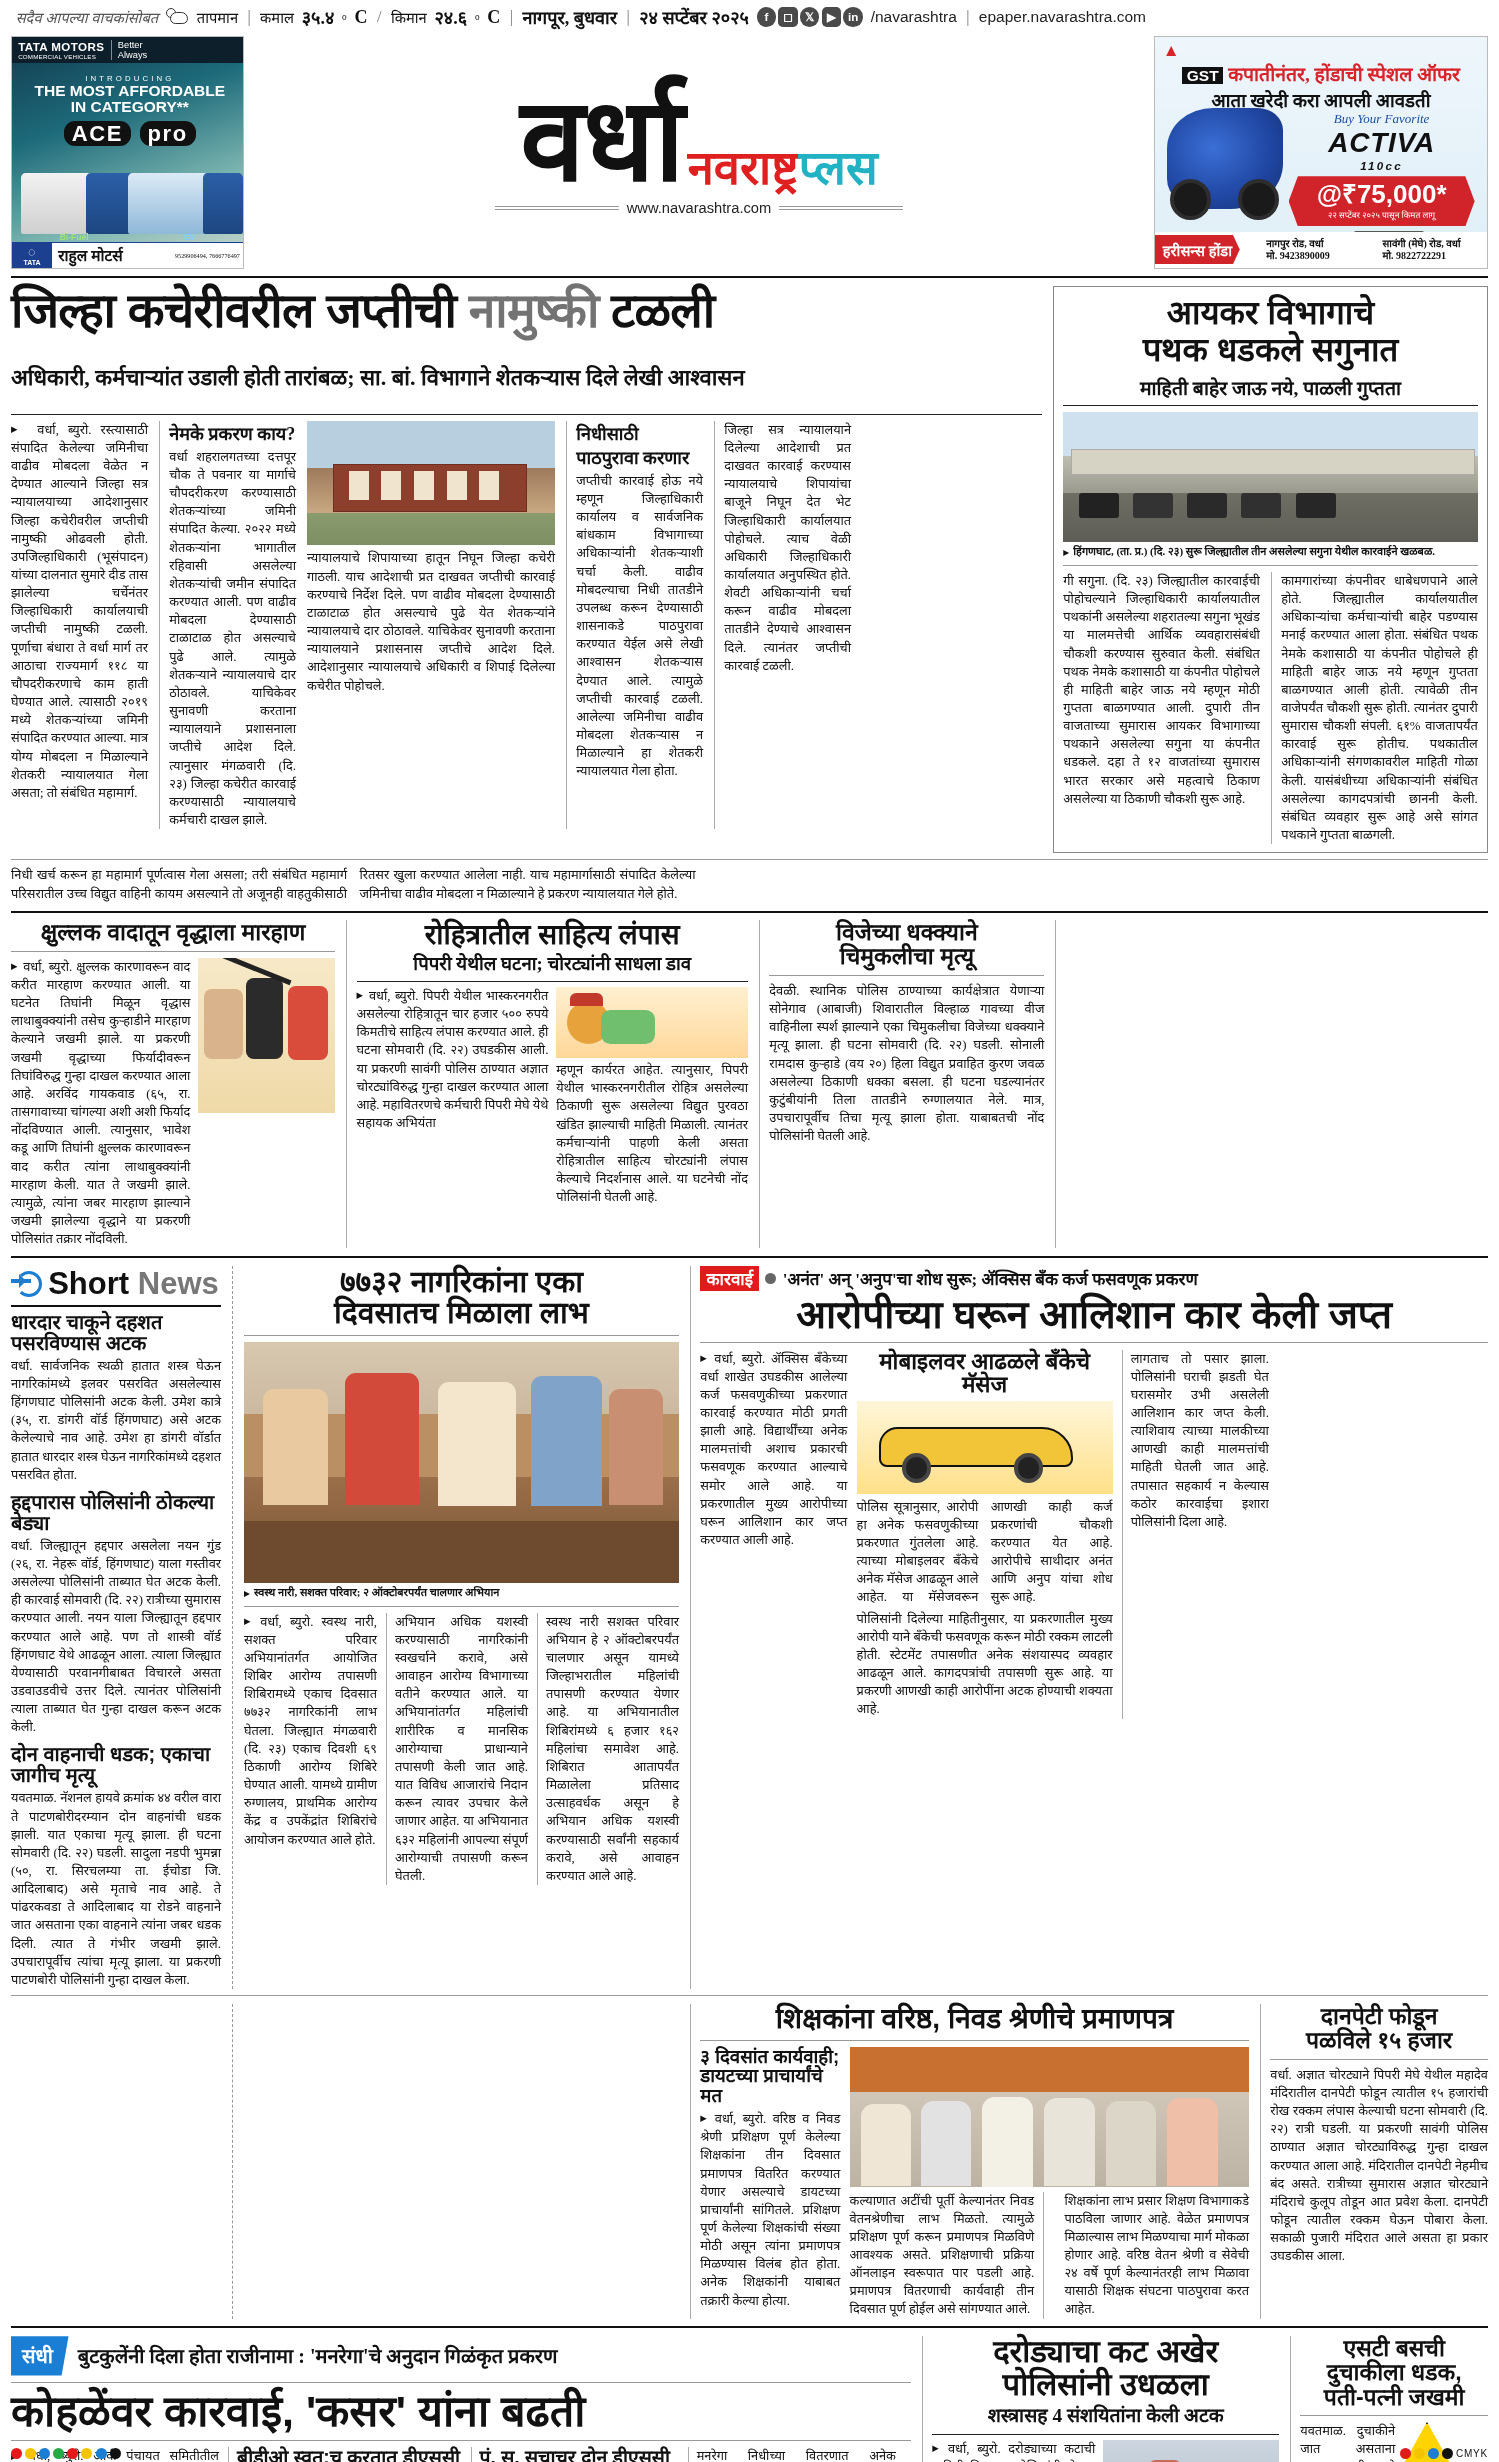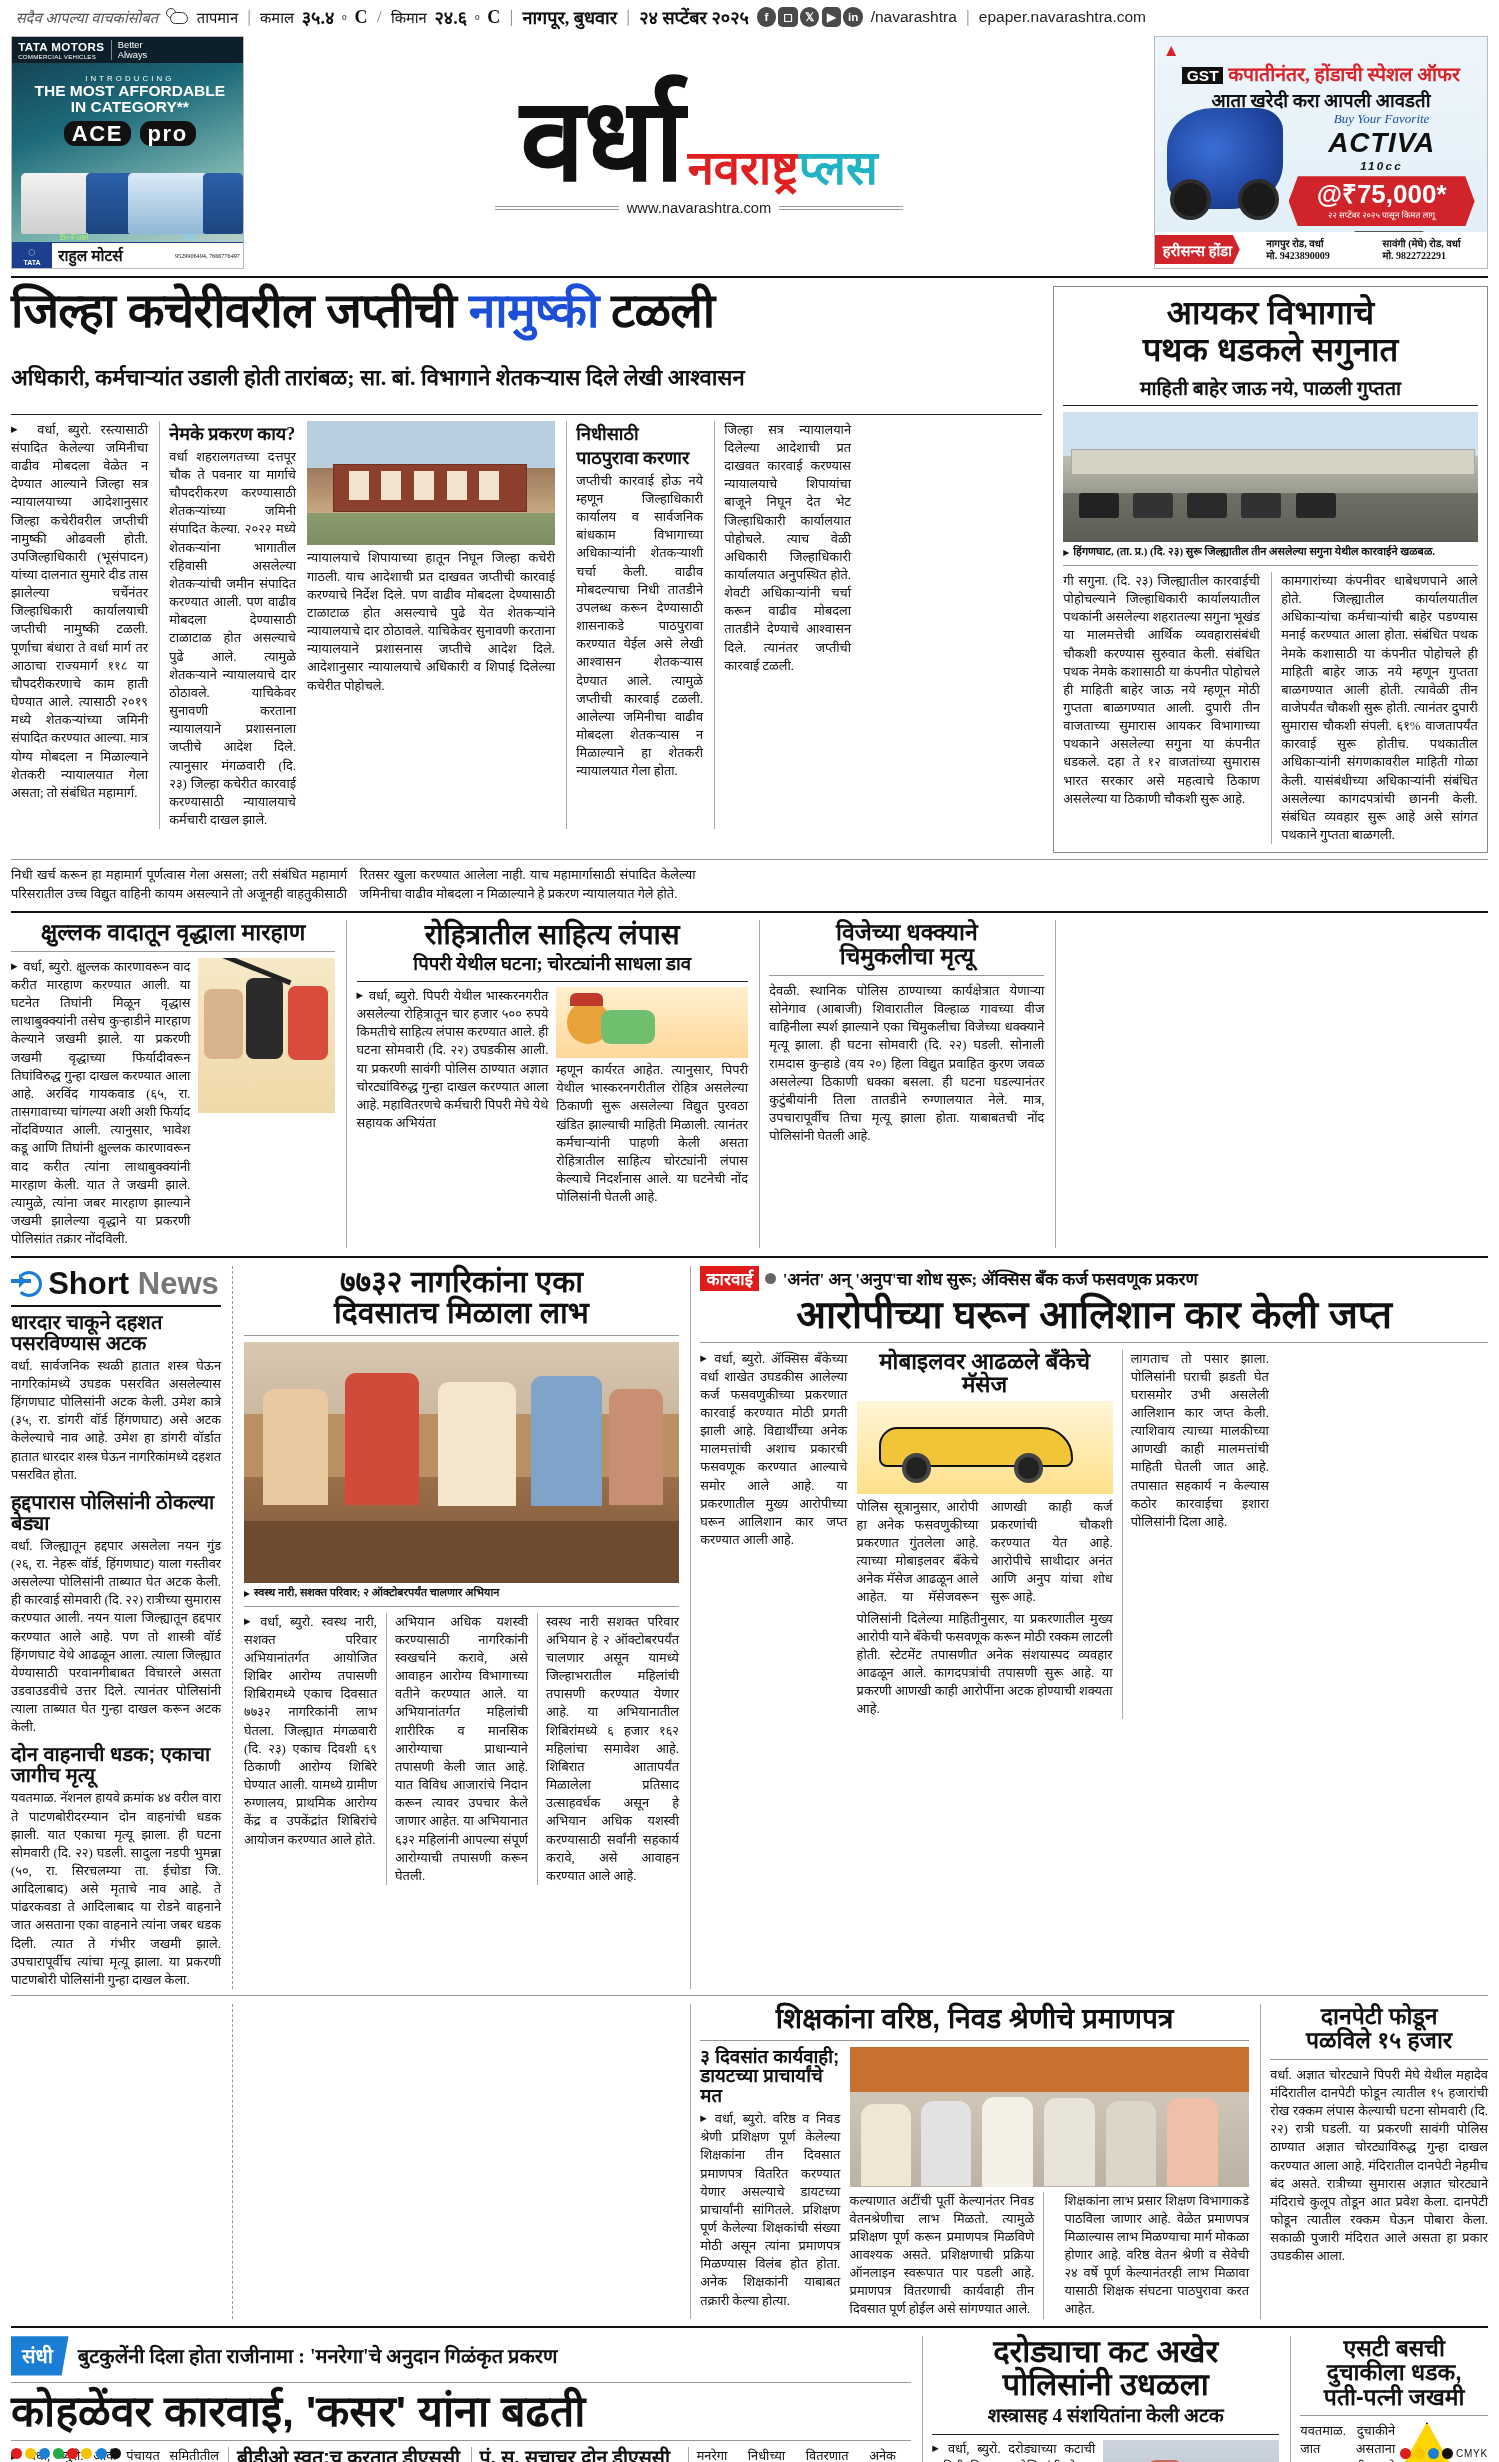--- a/index.html
+++ b/index.html
@@ -104,21 +104,21 @@
   .meter { position:absolute; right:61px; top:194px; width:74px; height:42px; background:#2a2a2a; border-radius:4.7px;
            color:#fff; display:flex; align-items:center; justify-content:center; font-family:"Liberation Sans",sans-serif;
            font-size:14.7px; border:2.3px solid #555; }
   .honda-foot { position:absolute; bottom:0; left:0; right:0; height:36px; background:#fff; display:flex; align-items:center;margin-top:22px; }
   .honda-foot .hh { background:#d0232a; color:#fff; font-size:14.7px; font-weight:bold; padding:4.7px 7.8px;
                     clip-path: polygon(0 0,92% 0,100% 50%,92% 100%,0 100%); }
   .honda-foot .addr { flex:1; display:flex; justify-content:space-around; font-size:10px; font-weight:bold; line-height:1.2; }
 
   
   .hdl-main { font-family:"Liberation Sans",sans-serif; font-weight:bold; color:#111; line-height:1.05; }
-  .red { color:#1d4ed8; }
+  .red { color:#737373; }
   .sub-head { font-weight:bold; font-size:21px; text-align:center; line-height:1.2; border-bottom:1.6px solid #222; padding-bottom:6.2px; }
   .body-col { font-size:12.8px; line-height:1.42; text-align:justify; hyphens:auto; }
   .dateline:before { content:"\25B6"; font-size:8.5px; margin-right:4.7px; vertical-align:1.6px; }
   .bold { font-weight:bold; }
   .cols2 { column-count:2; column-gap:12.4px; column-rule:0; }
   .cols3 { column-count:3; column-gap:12.4px; }
   .hr-thin { border-top:0.8px solid #999; margin:6.2px 0; }
   .hr-thick { border-top:2.3px solid #111; margin:7.8px 0; }
   .vline { border-left:0.8px solid #aaa; }
   .photo { background:#ccc; position:relative; overflow:hidden; }
@@ -439,21 +439,21 @@
               <span class="c1"></span>
               <span class="ar"></span>
             </span>
           <span class="sn-title"><span>Short</span>
             <span class="g">News</span></span>
         </div>
         <div style="border-top:2.3px solid #111;margin:3.1px 0 4.7px"></div>
 
         <div>
           <div class="hdl-main h-xs">धारदार चाकूने दहशत पसरविण्यास अटक</div>
-          <div class="body-col" style="margin-top:3.1px">वर्धा. सार्वजनिक स्थळी हातात शस्त्र घेऊन नागरिकांमध्ये उघडक पसरवित असलेल्यास हिंगणघाट पोलिसांनी अटक केली. उमेश कात्रे (३५, रा. डांगरी वॉर्ड हिंगणघाट) असे अटक केलेल्याचे नाव आहे. उमेश हा डांगरी वॉर्डात हातात धारदार शस्त्र घेऊन नागरिकांमध्ये दहशत पसरवित होता.</div>
+          <div class="body-col" style="margin-top:3.1px">वर्धा. सार्वजनिक स्थळी हातात शस्त्र घेऊन नागरिकांमध्ये इलवर पसरवित असलेल्यास हिंगणघाट पोलिसांनी अटक केली. उमेश कात्रे (३५, रा. डांगरी वॉर्ड हिंगणघाट) असे अटक केलेल्याचे नाव आहे. उमेश हा डांगरी वॉर्डात हातात धारदार शस्त्र घेऊन नागरिकांमध्ये दहशत पसरवित होता.</div>
         </div>
         <div style="margin-top:7.8px">
           <div class="hdl-main h-xs">हद्दपारास पोलिसांनी ठोकल्या बेड्या</div>
           <div class="body-col" style="margin-top:3.1px">वर्धा. जिल्ह्यातून हद्दपार असलेला नयन गुंड (२६, रा. नेहरू वॉर्ड, हिंगणघाट) याला गस्तीवर असलेल्या पोलिसांनी ताब्यात घेत अटक केली. ही कारवाई सोमवारी (दि. २२) रात्रीच्या सुमारास करण्यात आली. नयन याला जिल्ह्यातून हद्दपार करण्यात आले आहे. पण तो शास्त्री वॉर्ड हिंगणघाट येथे आढळून आला. त्याला जिल्ह्यात येण्यासाठी परवानगीबाबत विचारले असता उडवाउडवीचे उत्तर दिले. त्यानंतर पोलिसांनी त्याला ताब्यात घेत गुन्हा दाखल करून अटक केली.</div>
         </div>
         <div style="margin-top:7.8px">
           <div class="hdl-main h-xs">दोन वाहनाची धडक; एकाचा जागीच मृत्यू</div>
           <div class="body-col" style="margin-top:3.1px">यवतमाळ. नॅशनल हायवे क्रमांक ४४ वरील वारा ते पाटणबोरीदरम्यान दोन वाहनांची धडक झाली. यात एकाचा मृत्यू झाला. ही घटना सोमवारी (दि. २२) घडली. सादुला नडपी भुमन्ना (५०, रा. सिरचलम्या ता. ईचोडा जि. आदिलाबाद) असे मृताचे नाव आहे. ते पांढरकवडा ते आदिलाबाद या रोडने वाहनाने जात असताना एका वाहनाने त्यांना जबर धडक दिली. त्यात ते गंभीर जखमी झाले. उपचारापूर्वीच त्यांचा मृत्यू झाला. या प्रकरणी पाटणबोरी पोलिसांनी गुन्हा दाखल केला.</div>
         </div>
       </div>

